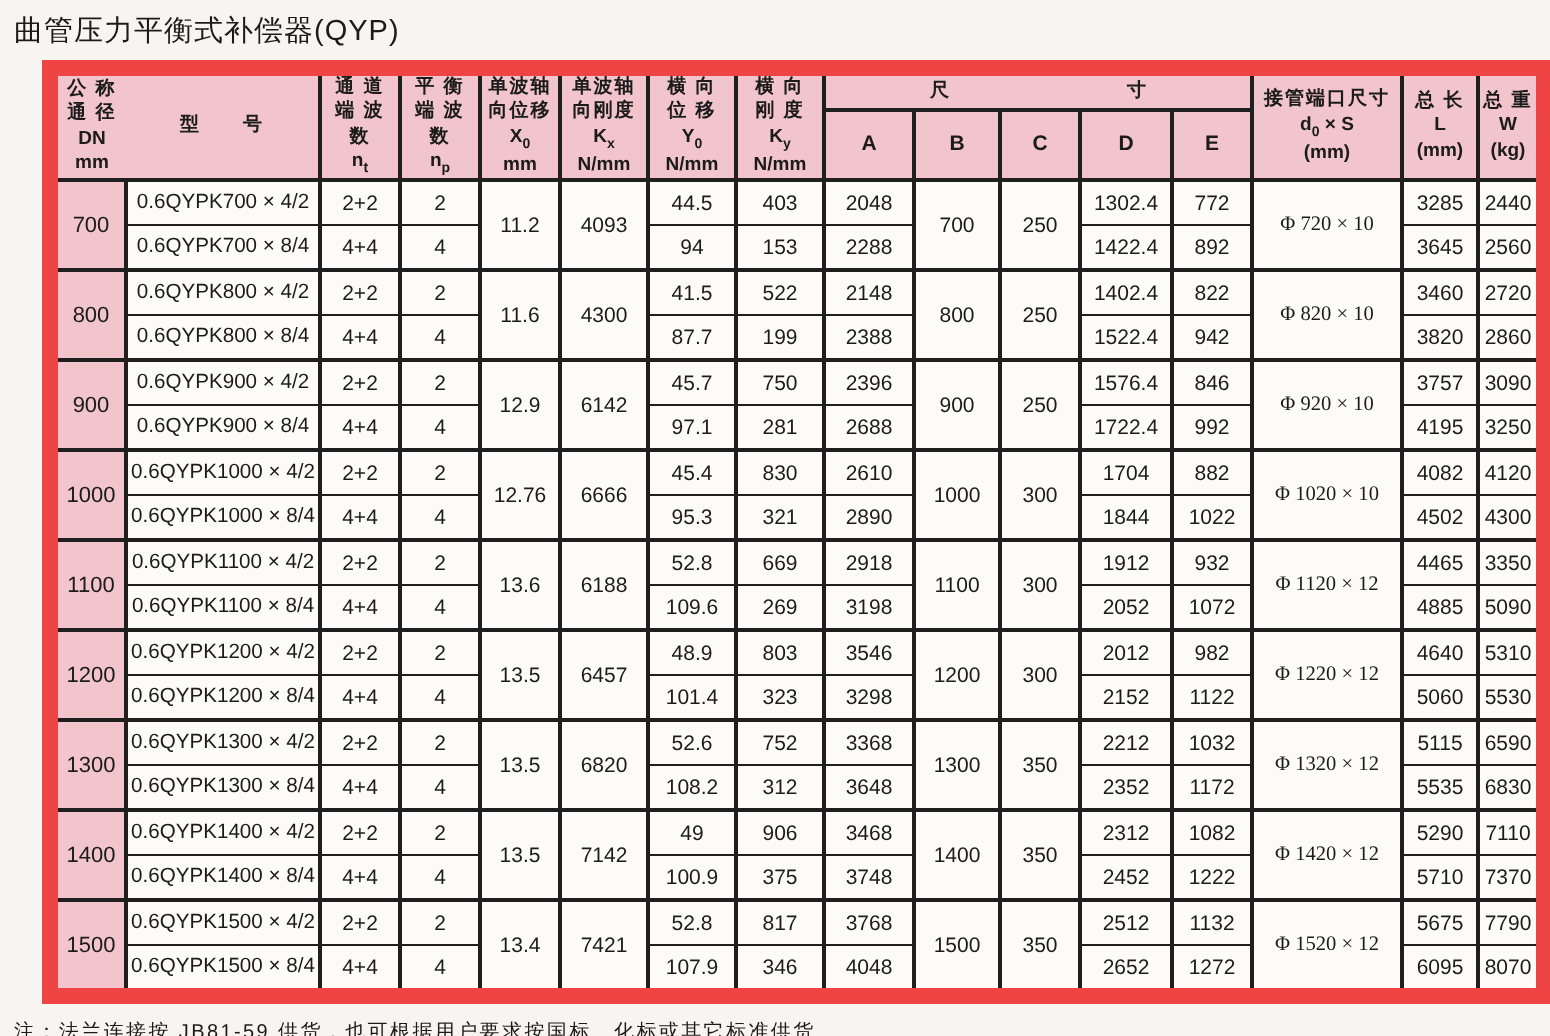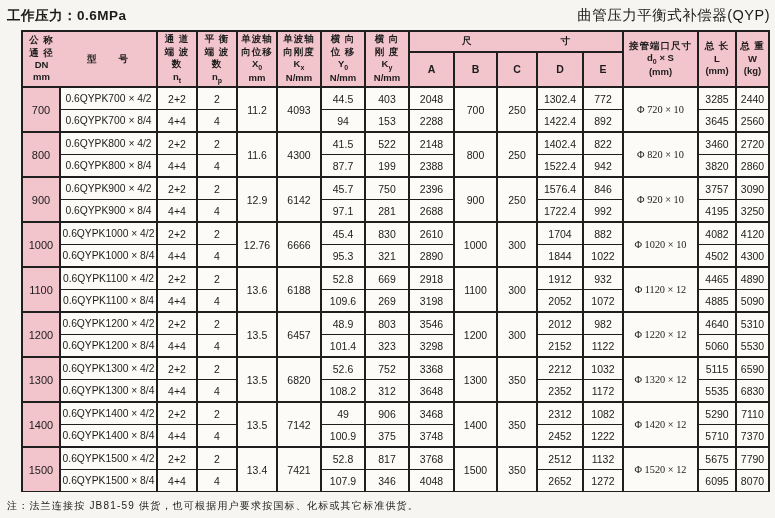--- a/index.html
+++ b/index.html
@@ -13,21 +13,21 @@
     display:flex;justify-content:space-between;align-items:baseline;
     padding:6px 5px 0 7px;
   }
   .title-left{font-size:13.5px;font-weight:bold;letter-spacing:.5px;}
   .title-right{font-size:14.5px;font-weight:normal;letter-spacing:.5px;}
 
   table{
     border-collapse:collapse;table-layout:fixed;
     margin:5px 0 0 21px;width:747px;
     background:#fcfbf8;
-    border:1px solid #ef4444;
+    border:8px solid #ef4444;
   }
   th,td{
     border:2px solid #1f1f1f;
     border-top-width:1px;border-bottom-width:1px;
     padding:0;text-align:center;vertical-align:middle;overflow:hidden;
   }
   thead th{
     background:#f2c4cb;
     font-size:9.5px;font-weight:bold;line-height:1.3;
     border-top-width:2px;border-bottom-width:2px;
@@ -51,21 +51,20 @@
 
   .footnote{
     margin:7px 0 0 7px;
     font-size:10px;font-weight:normal;letter-spacing:1.2px;
   }
 </style>
 </head>
 <body>
 
 <div class="topbar">
-  <div class="title-left">工作压力：0.6MPa</div>
   <div class="title-right">曲管压力平衡式补偿器(QYP)</div>
 </div>
 
 <table>
   <colgroup>
     <col style="width:38px">
       <col style="width:97px">
       <col style="width:40px">
       <col style="width:40px">
     <col style="width:40px">
@@ -288,21 +287,21 @@
         <td rowspan="2">6188</td>
         <td>52.8</td>
         <td>669</td>
         <td>2918</td>
         <td rowspan="2">1100</td>
         <td rowspan="2">300</td>
         <td>1912</td>
         <td>932</td>
         <td rowspan="2" class="pipe">Φ 1120 × 12</td>
         <td>4465</td>
-        <td>4890</td>
+        <td>3350</td>
       </tr>
       <tr>
         <td class="model">0.6QYPK1100 × 8/4</td>
         <td>4+4</td>
         <td>4</td>
         <td>109.6</td>
         <td>269</td>
         <td>3198</td>
         <td>2052</td>
         <td>1072</td>

